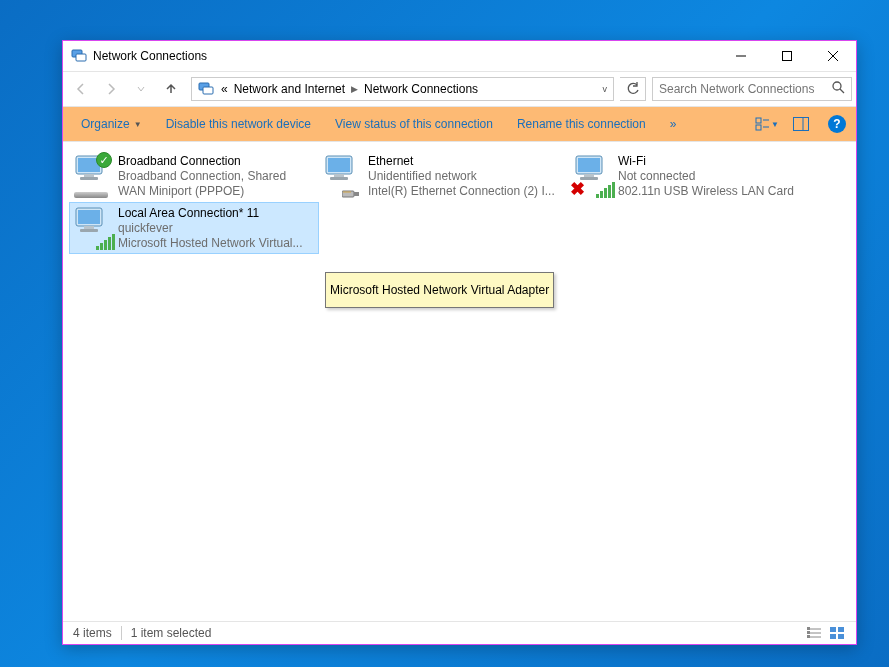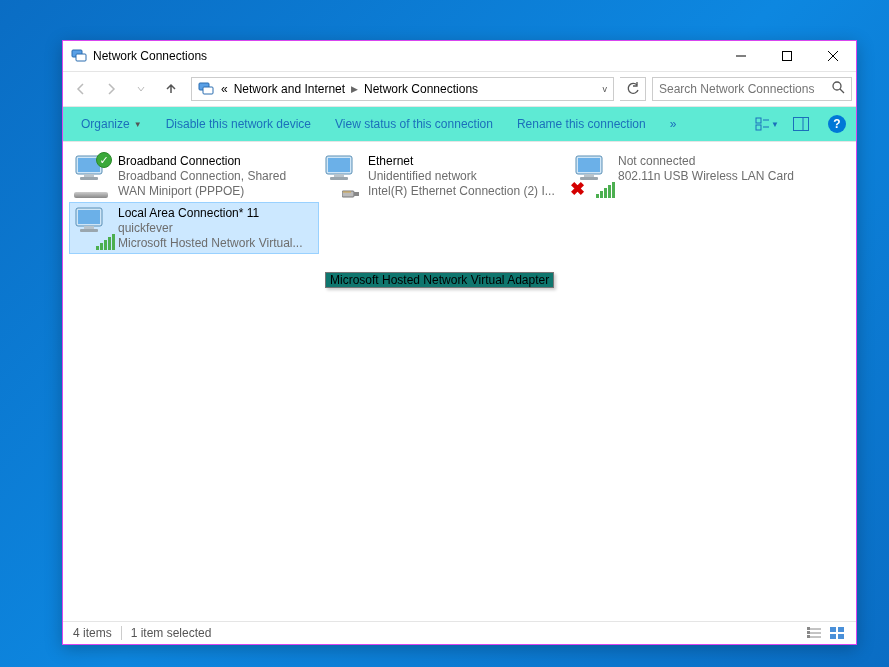--- a/index.html
+++ b/index.html
@@ -19,37 +19,37 @@
 .addrbox { flex: 1; height: 24px; border: 1px solid #ccc; display: flex; align-items: center; padding: 0 2px; margin: 0 4px; font-size: 12px; }
 .addrbox .addr-icon { width:16px; height:16px; margin: 0 4px; }
 .crumb { padding: 0 3px; color: #000; cursor: pointer; }
 .crumb-sep { padding: 0 3px; color: #666; font-size: 9px; }
 .addr-drop { margin-left: auto; padding: 0 4px; color: #555; cursor:pointer; font-size:9px;}
 .refresh-btn { width: 26px; height: 24px; border:1px solid #ccc; border-left:none; display:flex;align-items:center;justify-content:center; cursor:pointer; }
 .searchbox { width: 200px; height: 24px; border: 1px solid #ccc; margin-left: 4px; display:flex; align-items:center; padding: 0 6px; }
 .searchbox input { border:none; outline:none; flex:1; font-size:12px; color:#555; background:transparent; }
 .searchbox .search-icon { color:#555; }
 
-.cmdbar { height: 35px; display:flex; align-items:center; padding: 0 10px; gap: 8px; background: #5eead4; border-bottom: 1px solid #e5e5e5; }
+.cmdbar { height: 35px; display:flex; align-items:center; padding: 0 10px; gap: 8px; background: #fdba74; border-bottom: 1px solid #e5e5e5; }
 .cmd { font-size: 12px; color: #1b6fbb; padding: 4px 8px; cursor:pointer; display:flex; align-items:center; gap:4px;}
 .cmd .caret { font-size:8px; color:#555; }
 .cmdbar .spacer { flex:1; }
 .view-btn { width:26px; height:24px; display:flex; align-items:center; justify-content:center; color:#1b6fbb; cursor:pointer; border:1px solid transparent;}
 .help-btn { width:18px; height:18px; border-radius:50%; background:#0078d7; color:#fff; display:flex; align-items:center; justify-content:center; font-size:12px; font-weight:bold; cursor:pointer; margin-left:6px;}
 
 .content { flex:1; background:#fff; position:relative; padding: 8px 6px; overflow:hidden;}
 .conn-grid { display:flex; flex-wrap:wrap; align-content:flex-start; }
 .conn-item { width: 250px; height: 52px; display:flex; align-items:flex-start; padding:3px 4px; cursor:pointer; gap:4px; border:1px solid transparent;}
 .conn-item.selected { background:#cce8ff; border:1px solid #99d1ff; }
 .conn-icon { width:40px; height:44px; position:relative; flex-shrink:0; }
 .conn-text { flex:1; min-width:0; font-size:12px; line-height:15px; }
 .conn-text .line1 { color:#000; white-space:nowrap; overflow:hidden; text-overflow:ellipsis;}
 .conn-text .line2, .conn-text .line3 { color:#6d6d6d; white-space:nowrap; overflow:hidden; text-overflow:ellipsis;}
 
-.tooltip { position:absolute; left:262px; top:130px; background:#0f766e; border:1px solid #767676; padding:0 4px; font-size:12px; box-shadow:2px 2px 3px rgba(0,0,0,0.2);}
+.tooltip { position:absolute; left:262px; top:130px; background:#fef9c3; border:1px solid #767676; padding:10px 4px; font-size:12px; box-shadow:2px 2px 3px rgba(0,0,0,0.2);}
 
 .statusbar { height:23px; border-top:1px solid #e5e5e5; display:flex; align-items:center; padding:8px 10px; font-size:12px; color:#555; gap:5px;}
 .statusbar .sep { width:1px; height:14px; background:#ccc; margin:0 4px;}
 .statusbar .spacer { flex:1;}
 .view-icon-sm { width:18px; height:16px; cursor:pointer; display:flex; align-items:center; justify-content:center; }
 
 
 .monitor-svg { width:34px; height:28px; }
 .signal-bars { position:absolute; bottom:0; left:22px; display:flex; align-items:flex-end; gap:1px; }
 .signal-bars span { width:3px; background:#4caf50; }
@@ -209,20 +209,21 @@
               <rect x="10" y="20" width="10" height="3" fill="#b8c4cc"></rect>
               <rect x="6" y="23" width="18" height="3" rx="1" fill="#9aa6ae"></rect>
             </svg><div class="signal-bars">
               <span></span>
               <span></span>
               <span></span>
               <span></span>
               <span></span>
             </div><div class="overlay-x">✖</div></div>
           <div class="conn-text">
+            <div class="line1">Wi-Fi</div>
             <div class="line2">Not connected</div>
             <div class="line3">802.11n USB Wireless LAN Card</div>
           </div>
         </div>
         <div class="conn-item selected">
           <div class="conn-icon"><svg class="monitor-svg" viewBox="0 0 34 28">
               <rect x="2" y="2" width="26" height="18" rx="2" fill="#cfe6f7" stroke="#5a8fb5"></rect>
               <rect x="4" y="4" width="22" height="14" fill="#6bb0e8"></rect>
               <rect x="10" y="20" width="10" height="3" fill="#b8c4cc"></rect>
               <rect x="6" y="23" width="18" height="3" rx="1" fill="#9aa6ae"></rect>

